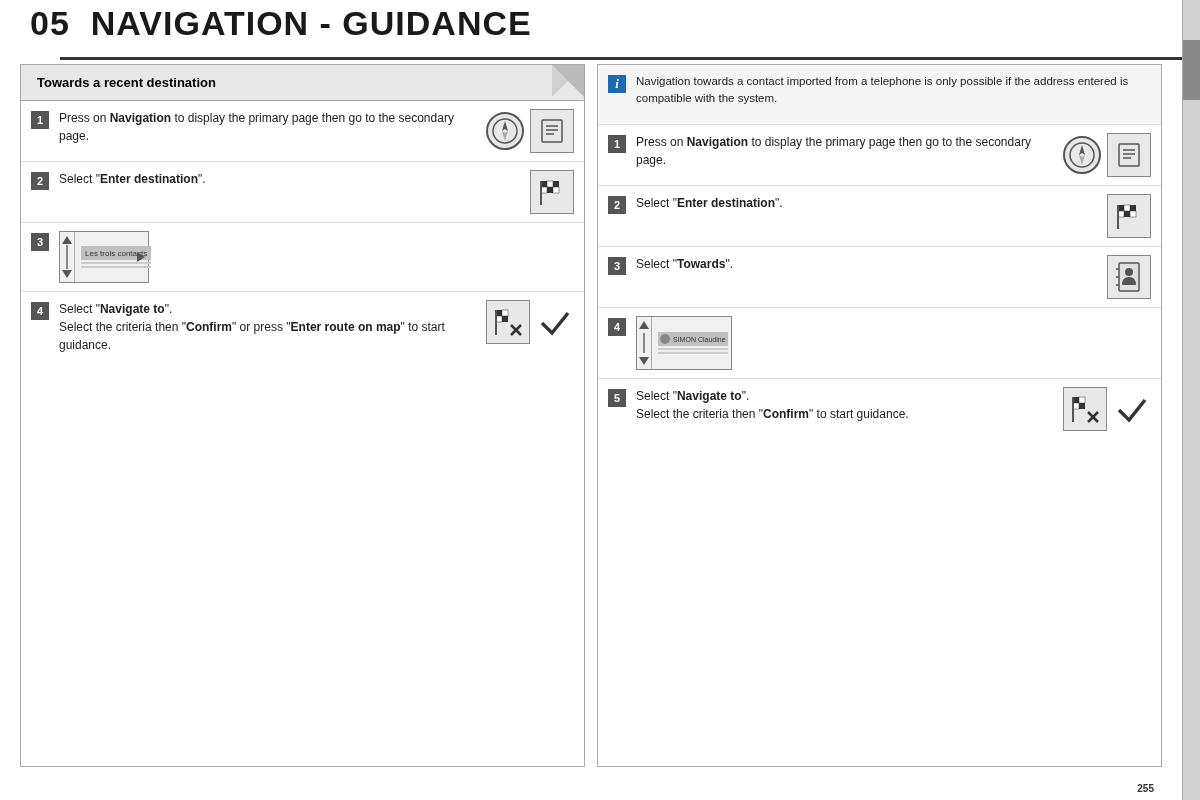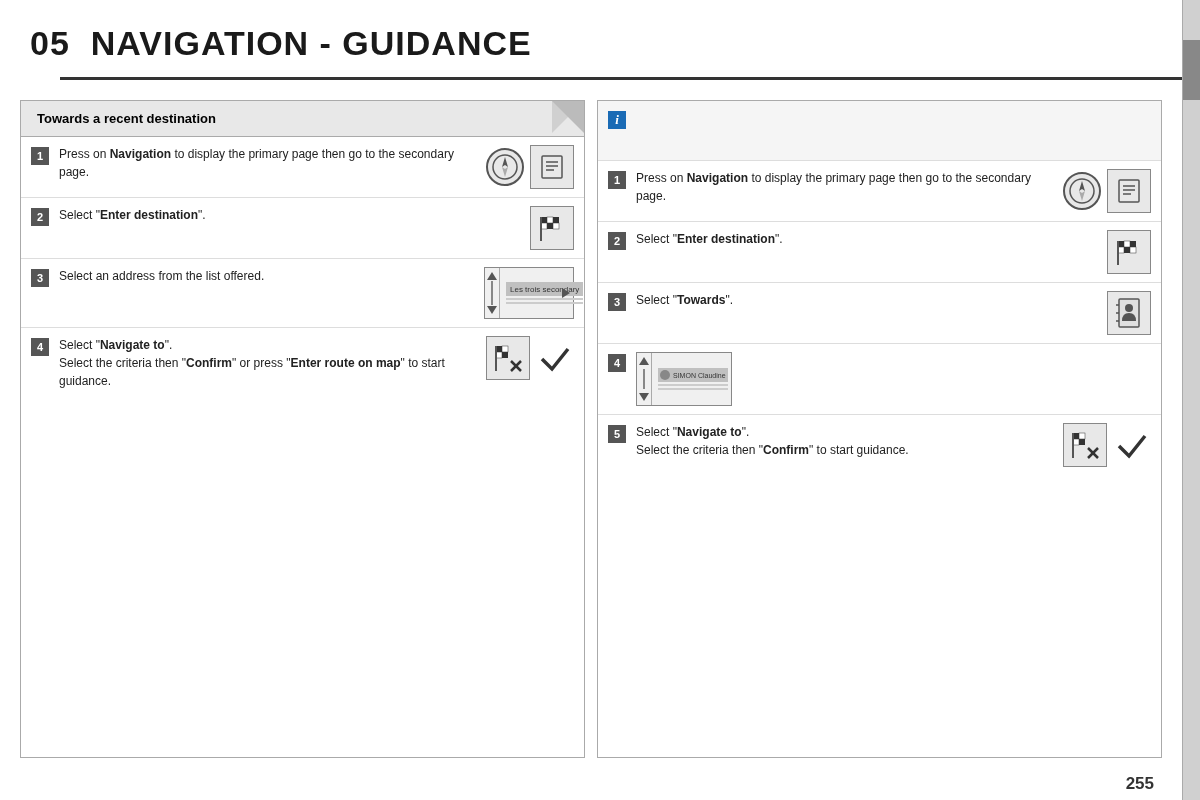--- a/index.html
+++ b/index.html
@@ -35,21 +35,21 @@
       height: 800px;
       background: white;
       display: flex;
       flex-direction: column;
     }
 
     
     .header {
       background: white;
       border-bottom: 3px solid #333;
-      padding: 24px 30px 14px 30px;
+      padding: 4px 30px 14px 30px;
       position: relative;
     }
     .header-title {
       font-size: 34px;
       font-weight: 900;
       color: #1a1a1a;
       letter-spacing: 1px;
     }
     
     .header::before {
@@ -60,21 +60,21 @@
       width: 60px;
       height: 3px;
       background: white;
       transform-origin: left bottom;
     }
 
     
     .main-content {
       flex: 1;
       display: flex;
-      padding: 20px 20px 10px 20px;
+      padding: 4px 20px 10px 20px;
       gap: 12px;
       overflow: hidden;
     }
 
     
     .panel {
       flex: 1;
       border: 1.5px solid #aaa;
       display: flex;
       flex-direction: column;
@@ -261,21 +261,21 @@
       background: #e8e8e8;
       display: flex;
       align-items: center;
       justify-content: center;
     }
 
     
     .page-number {
       text-align: right;
       padding: 6px 28px 6px 0;
-      font-size: 17px;
+      font-size: 10px;
       font-weight: 600;
       color: #333;
     }
 
     
     .step.info-step {
       background: #f5f5f5;
     }
 
     .info-text {
@@ -351,34 +351,31 @@
               <rect x="10" y="10" width="6" height="6" fill="#333"></rect>
               <rect x="16" y="10" width="6" height="6" fill="white" stroke="#333" stroke-width="0.5"></rect>
               <line x1="4" y1="4" x2="4" y2="28" stroke="#555" stroke-width="2"></line>
             </svg>
           </div>
         </div>
       </div>
 
       <div class="step">
         <div class="step-number">3</div>
-        <div class="step-text">
-          Select an address from the list offered.
-        </div>
         <div class="step-icons">
 
           <div style="width:90px;height:52px;border:1.5px solid #888;background:#f0f0f0;display:flex;position:relative;">
             <div style="width:16px;display:flex;flex-direction:column;align-items:center;justify-content:space-between;padding:4px 2px;border-right:1px solid #aaa;">
               <div class="triangle-up"></div>
               <div class="vert-line" style="height:24px;width:2px;background:#888;"></div>
               <div class="triangle-down"></div>
             </div>
             <div style="flex:1;padding:4px 6px;display:flex;flex-direction:column;justify-content:center;">
               <div style="background:#c0c0c0;height:14px;display:flex;align-items:center;padding:0 4px;margin-bottom:2px;">
-                <span style="font-size:8px;color:#333;white-space:nowrap;">Les trois secondary</span>
+                <span style="font-size:8px;color:#333;white-space:nowrap;">Les trois contacts</span>
               </div>
               <div style="height:2px;background:#ccc;margin-bottom:2px;"></div>
               <div style="height:2px;background:#ccc;"></div>
             </div>
             <div class="triangle-right" style="position:absolute;right:3px;top:50%;transform:translateY(-50%);width:0;height:0;border-top:5px solid transparent;border-bottom:5px solid transparent;border-left:8px solid #555;"></div>
           </div>
         </div>
       </div>
 
       <div class="step">
@@ -408,20 +405,23 @@
           </div>
         </div>
       </div>
 
     </div>
 
     <div class="panel">
 
       <div class="step info-step">
         <div class="step-number info">i</div>
+        <div class="info-text">
+          Navigation towards a contact imported from a telephone is only possible if the address entered is compatible with the system.
+        </div>
       </div>
 
       <div class="step">
         <div class="step-number">1</div>
         <div class="step-text">
           Press on <b>Navigation</b> to display the primary page then go to the secondary page.
         </div>
         <div class="step-icons">
           <div class="nav-compass">
             <svg width="28" height="28" viewBox="0 0 28 28">

